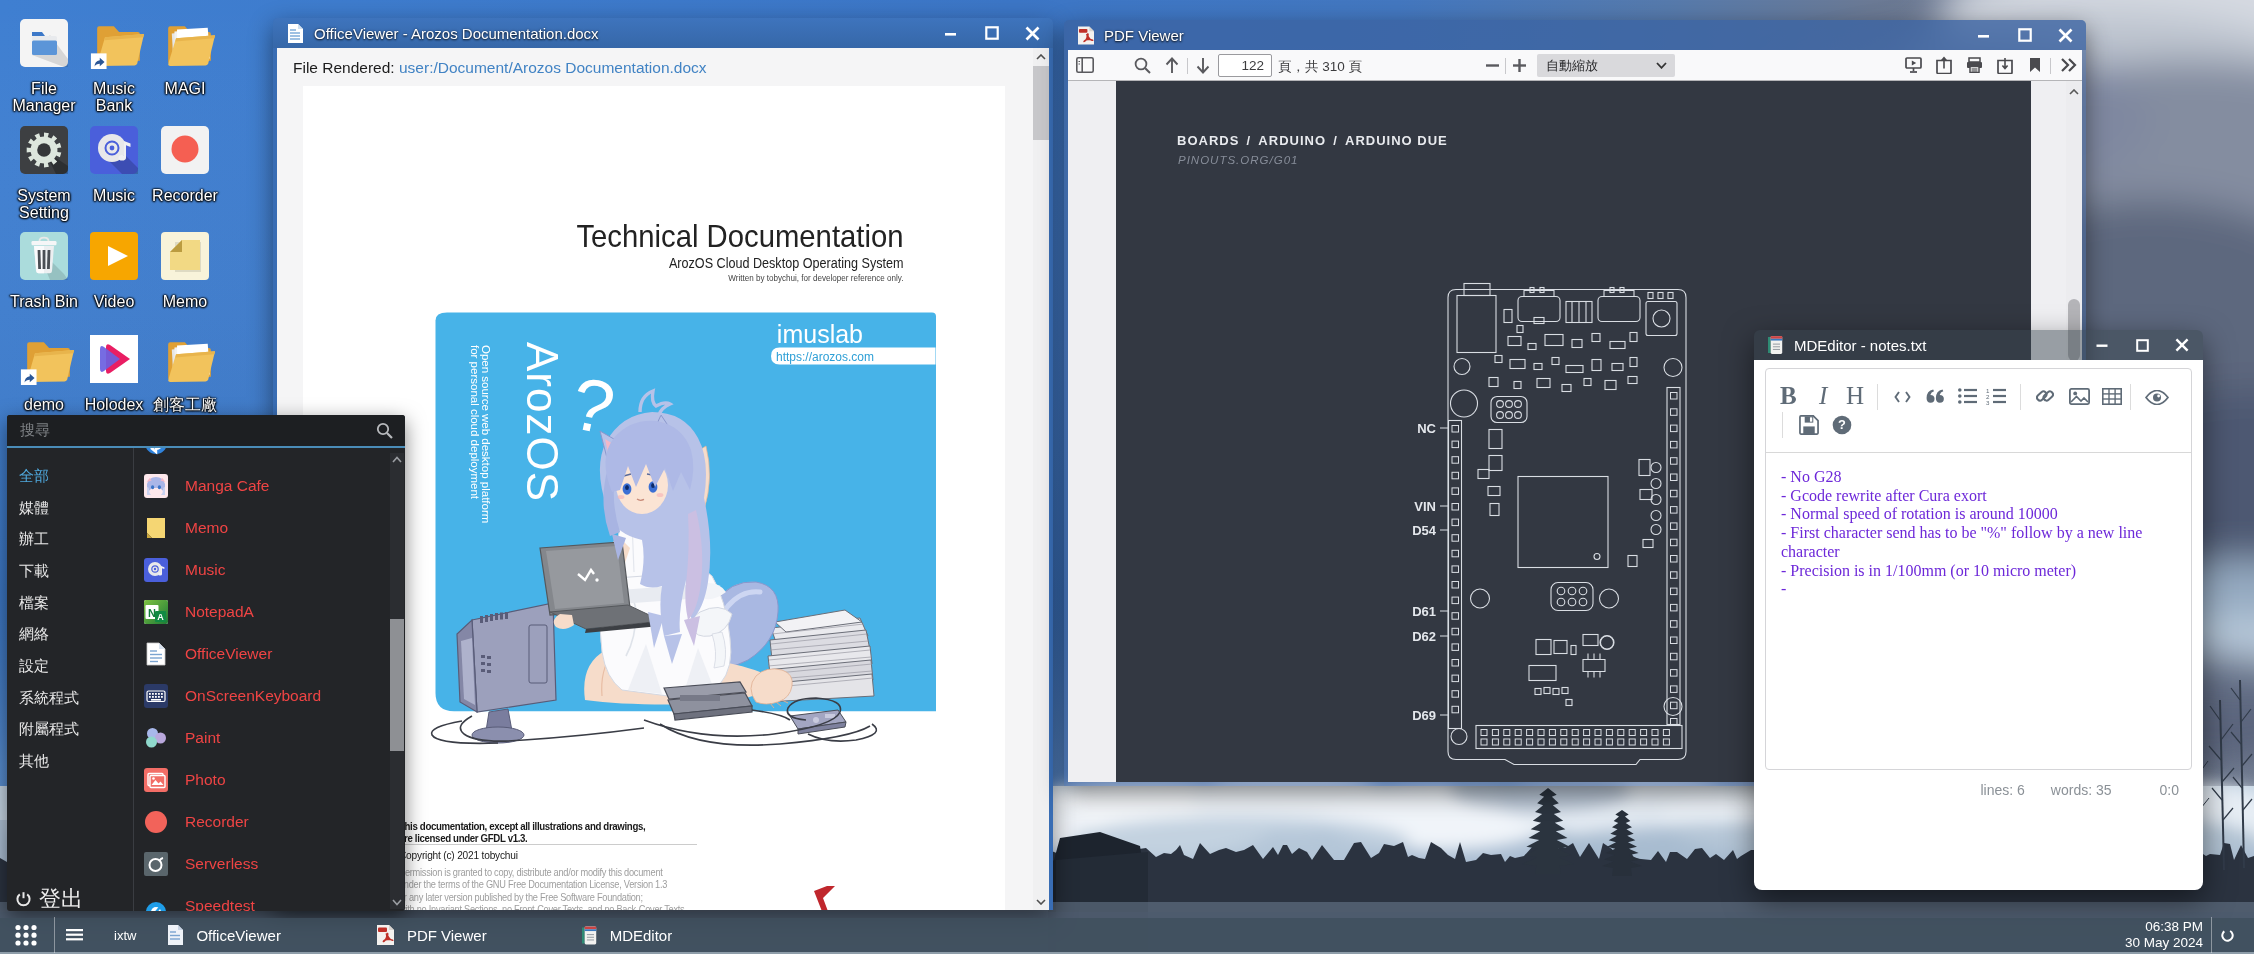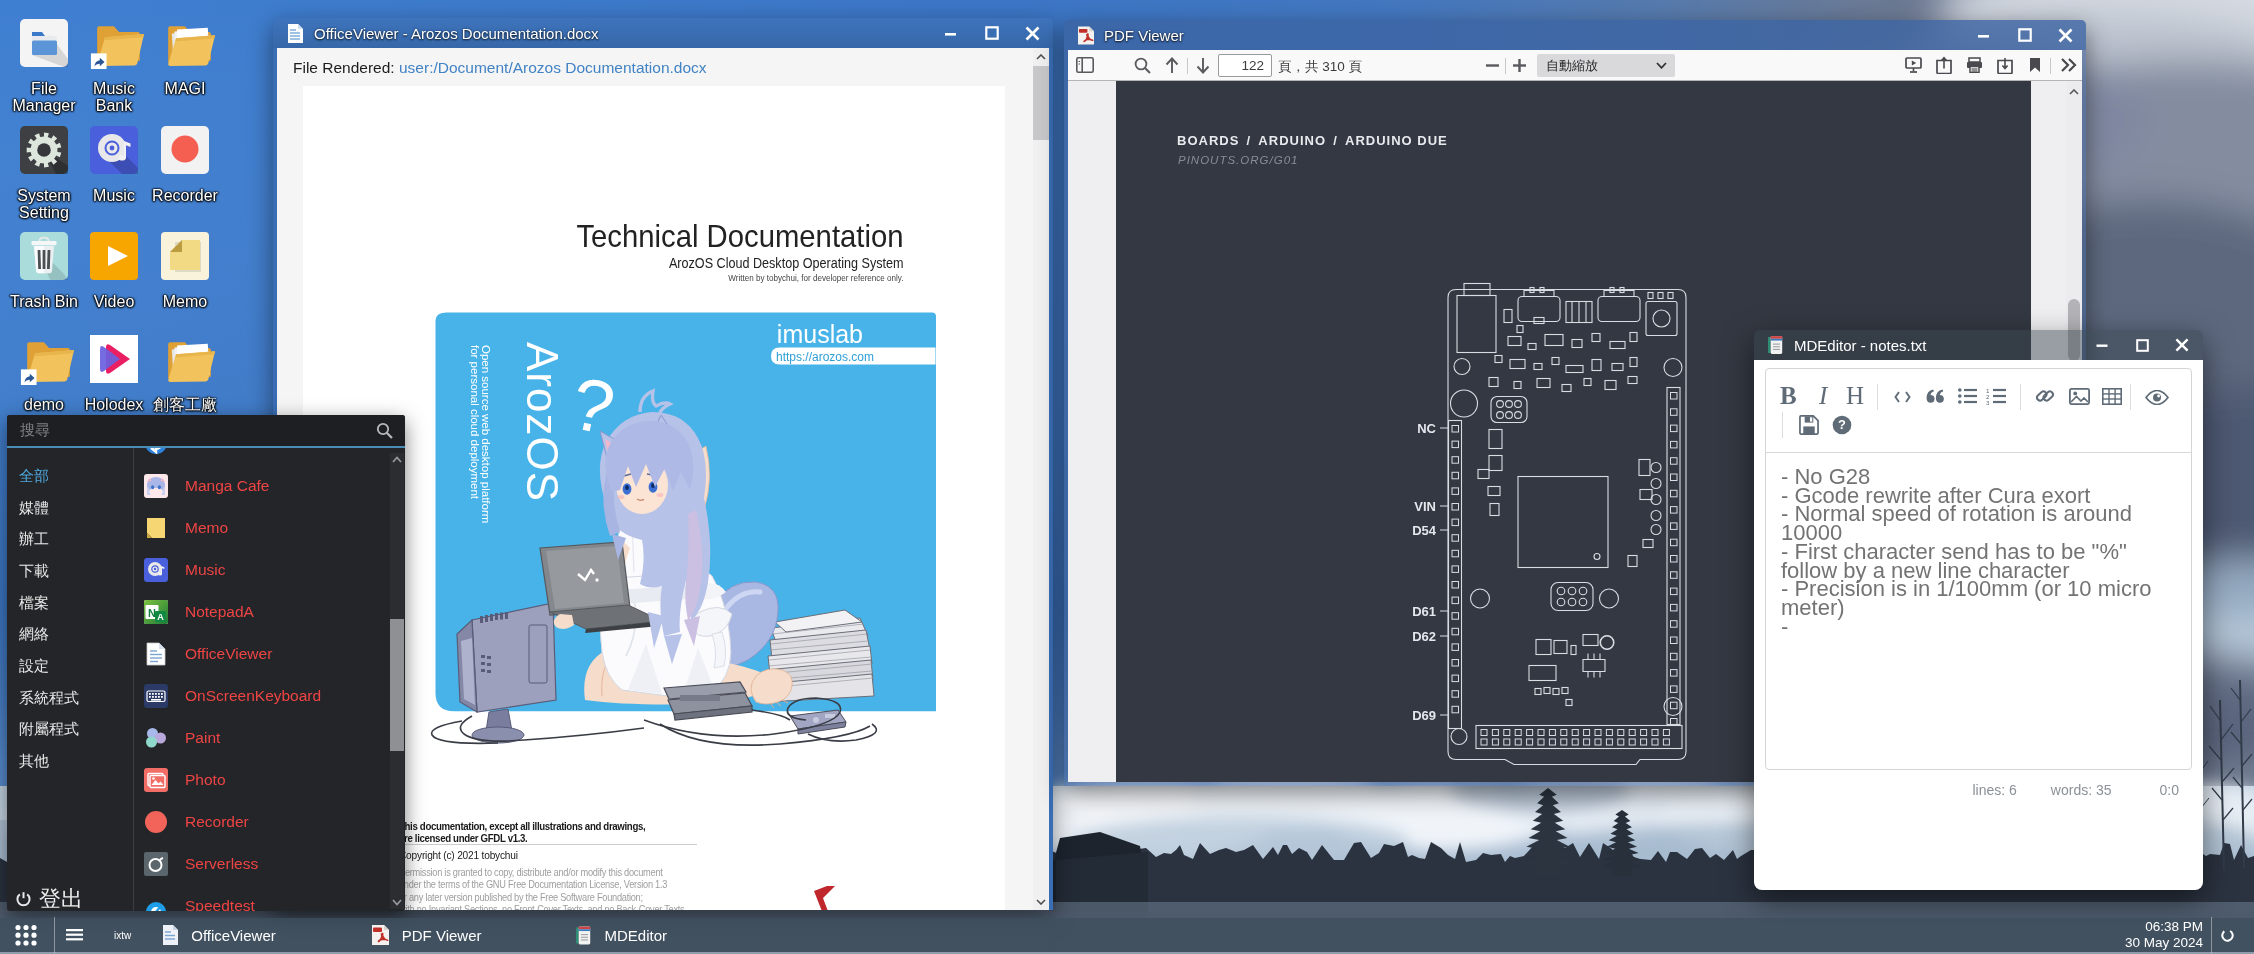--- a/index.html
+++ b/index.html
@@ -905,24 +905,24 @@
             <rect x="6" y="1.5" width="9" height="6.5" fill="#5f6b77"></rect>
             <rect x="11.5" y="2.5" width="2.4" height="4.5" fill="#fff"></rect>
             <rect x="4.5" y="12" width="12" height="8" fill="#5f6b77"></rect>
           </svg>
         <svg style="position:absolute;left:66px;top:46px;" width="20" height="20" viewBox="0 0 21 21">
             <circle cx="10.5" cy="10.5" r="9.8" fill="#5f6b77"></circle>
             <text x="10.5" y="15.2" font-size="13.5" font-weight="bold" fill="#fff" text-anchor="middle" font-family="Liberation Sans">?</text>
           </svg>
       </div>
       <div style="position:absolute;left:0;top:83px;right:0;border-top:1px solid #d8d8d8;"></div>
-      <div style="position:absolute;left:15px;top:99px;right:10px;font-size:22px;color:#737373;line-height:18.7px;">- No G28<br>- Gcode rewrite after Cura exort<br>- Normal speed of rotation is around 10000<br>- First character send has to be "%" follow by a new line character<br>- Precision is in 1/100mm (or 10 micro meter)<br>-</div>
+      <div style="position:absolute;left:15px;top:99px;right:10px;font-size:16px;color:#6d28d9;line-height:18.7px;font-family:Liberation Serif, serif;">- No G28<br>- Gcode rewrite after Cura exort<br>- Normal speed of rotation is around 10000<br>- First character send has to be "%" follow by a new line character<br>- Precision is in 1/100mm (or 10 micro meter)<br>-</div>
     </div>
     <div style="position:absolute;left:0;top:422px;width:427px;text-align:right;color:#8b9197;font-size:14px;">
-      <span>lines: 6</span><span style="margin-left:34px;">words: 35</span><span style="margin-left:48px;margin-right:2px;">0:0</span>
+      <span>lines: 6</span><span style="margin-left:26px;">words: 35</span><span style="margin-left:48px;margin-right:2px;">0:0</span>
     </div>
   </div>
 </div>
 
 <div id="menu">
   <div id="msearch">
     <span style="margin-left:13px;font-size:15px;color:#7d8084;">搜尋</span>
     <svg style="margin-left:auto;margin-right:12px;" width="17" height="17" viewBox="0 0 17 17">
         <circle cx="7" cy="7" r="5.2" fill="none" stroke="#b8babd" stroke-width="1.8"></circle>
         <line x1="11" y1="11" x2="16" y2="16" stroke="#b8babd" stroke-width="2.2"></line>
@@ -1101,21 +1101,21 @@
       </g>
   </svg>
   <div class="sep" style="margin-left:17px;"></div>
   <svg style="margin-left:11px;" width="17" height="12" viewBox="0 0 17 12">
       <g fill="#fff">
         <rect x="0" y="0" width="17" height="2.2"></rect>
         <rect x="0" y="4.6" width="17" height="2.2"></rect>
         <rect x="0" y="9.2" width="17" height="2.2"></rect>
       </g>
     </svg>
-  <span style="margin-left:31px;font-size:10px;">ixtw</span>
+  <span style="margin-left:31px;font-size:13px;">ixtw</span>
   <div class="titem" style="margin-left:31px;">
     <svg width="17" height="20" viewBox="0 0 17 20">
         <path d="M1,0 h10 l5,5 v15 h-15 z" fill="#eef2f8"></path>
         <path d="M11,0 l5,5 h-5 z" fill="#c8d4e4"></path>
         <g stroke="#7aa4d0" stroke-width="1.4">
           <line x1="3" y1="7" x2="9" y2="7"></line>
           <line x1="3" y1="10.5" x2="13" y2="10.5"></line>
           <line x1="3" y1="14" x2="13" y2="14"></line>
         </g>
       </svg>

